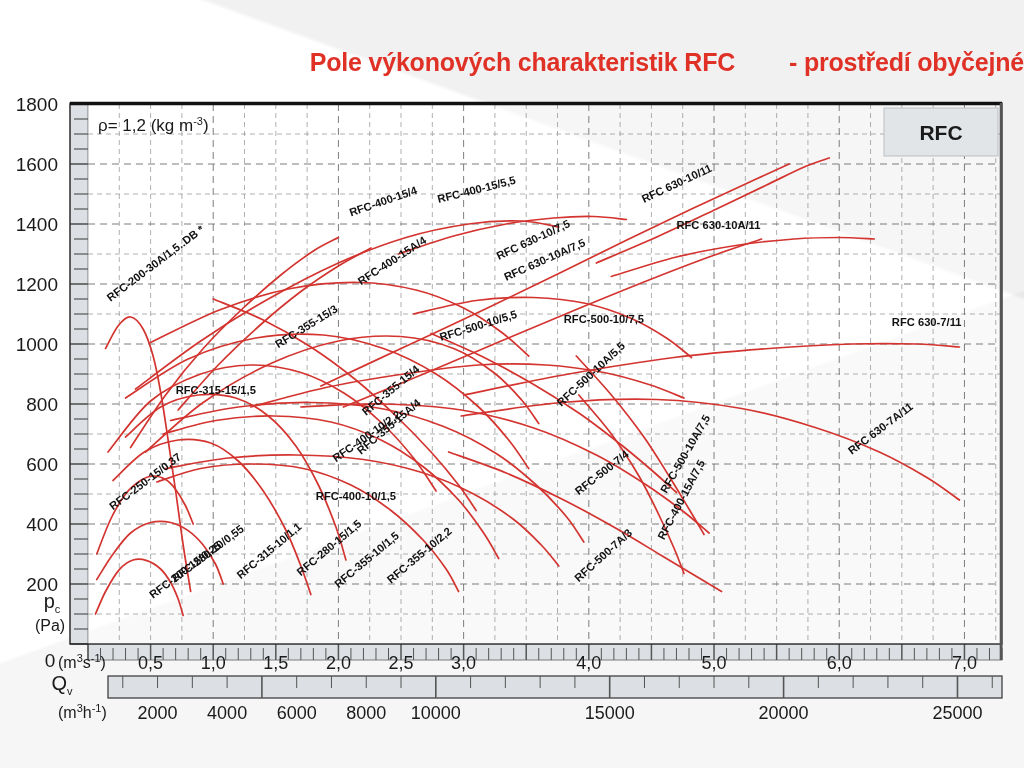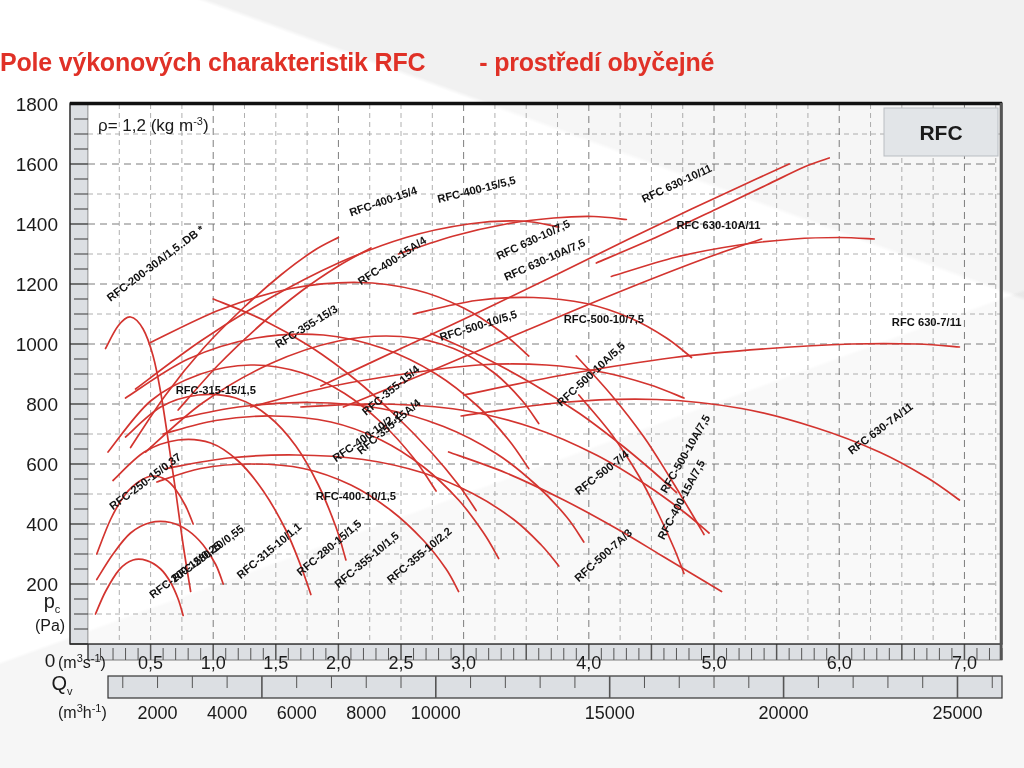--- a/index.html
+++ b/index.html
@@ -12,21 +12,21 @@
   
   #bg-wash{
     position:absolute;left:0;top:0;width:1024px;height:768px;
     background:
       linear-gradient(200deg, rgba(0,0,0,0.055) 0%, rgba(0,0,0,0.055) 26%, rgba(0,0,0,0.0) 26.4%, rgba(0,0,0,0) 100%),
       linear-gradient(160deg, rgba(0,0,0,0.0) 0%, rgba(0,0,0,0) 58%, rgba(0,0,0,0.035) 58.3%, rgba(0,0,0,0.035) 100%);
     pointer-events:none;
   }
   #title{
     position:absolute;left:0;top:48px;width:1024px;
-    text-align:left;
+    text-align:right;
     font-size:25px;font-weight:bold;color:#e03127;
     letter-spacing:-0.2px;
     white-space:pre;
   }
   #chart-root{position:absolute;left:0;top:0;width:1024px;height:768px;}
   svg{display:block;}
   .ylab{font-size:19px;fill:#1a1a1a;font-family:"Liberation Sans",sans-serif;}
   .xlab{font-size:18px;fill:#1a1a1a;font-family:"Liberation Sans",sans-serif;}
   .axname{font-size:20px;fill:#1a1a1a;font-family:"Liberation Sans",sans-serif;}
   .unit{font-size:16px;fill:#1a1a1a;font-family:"Liberation Sans",sans-serif;}

